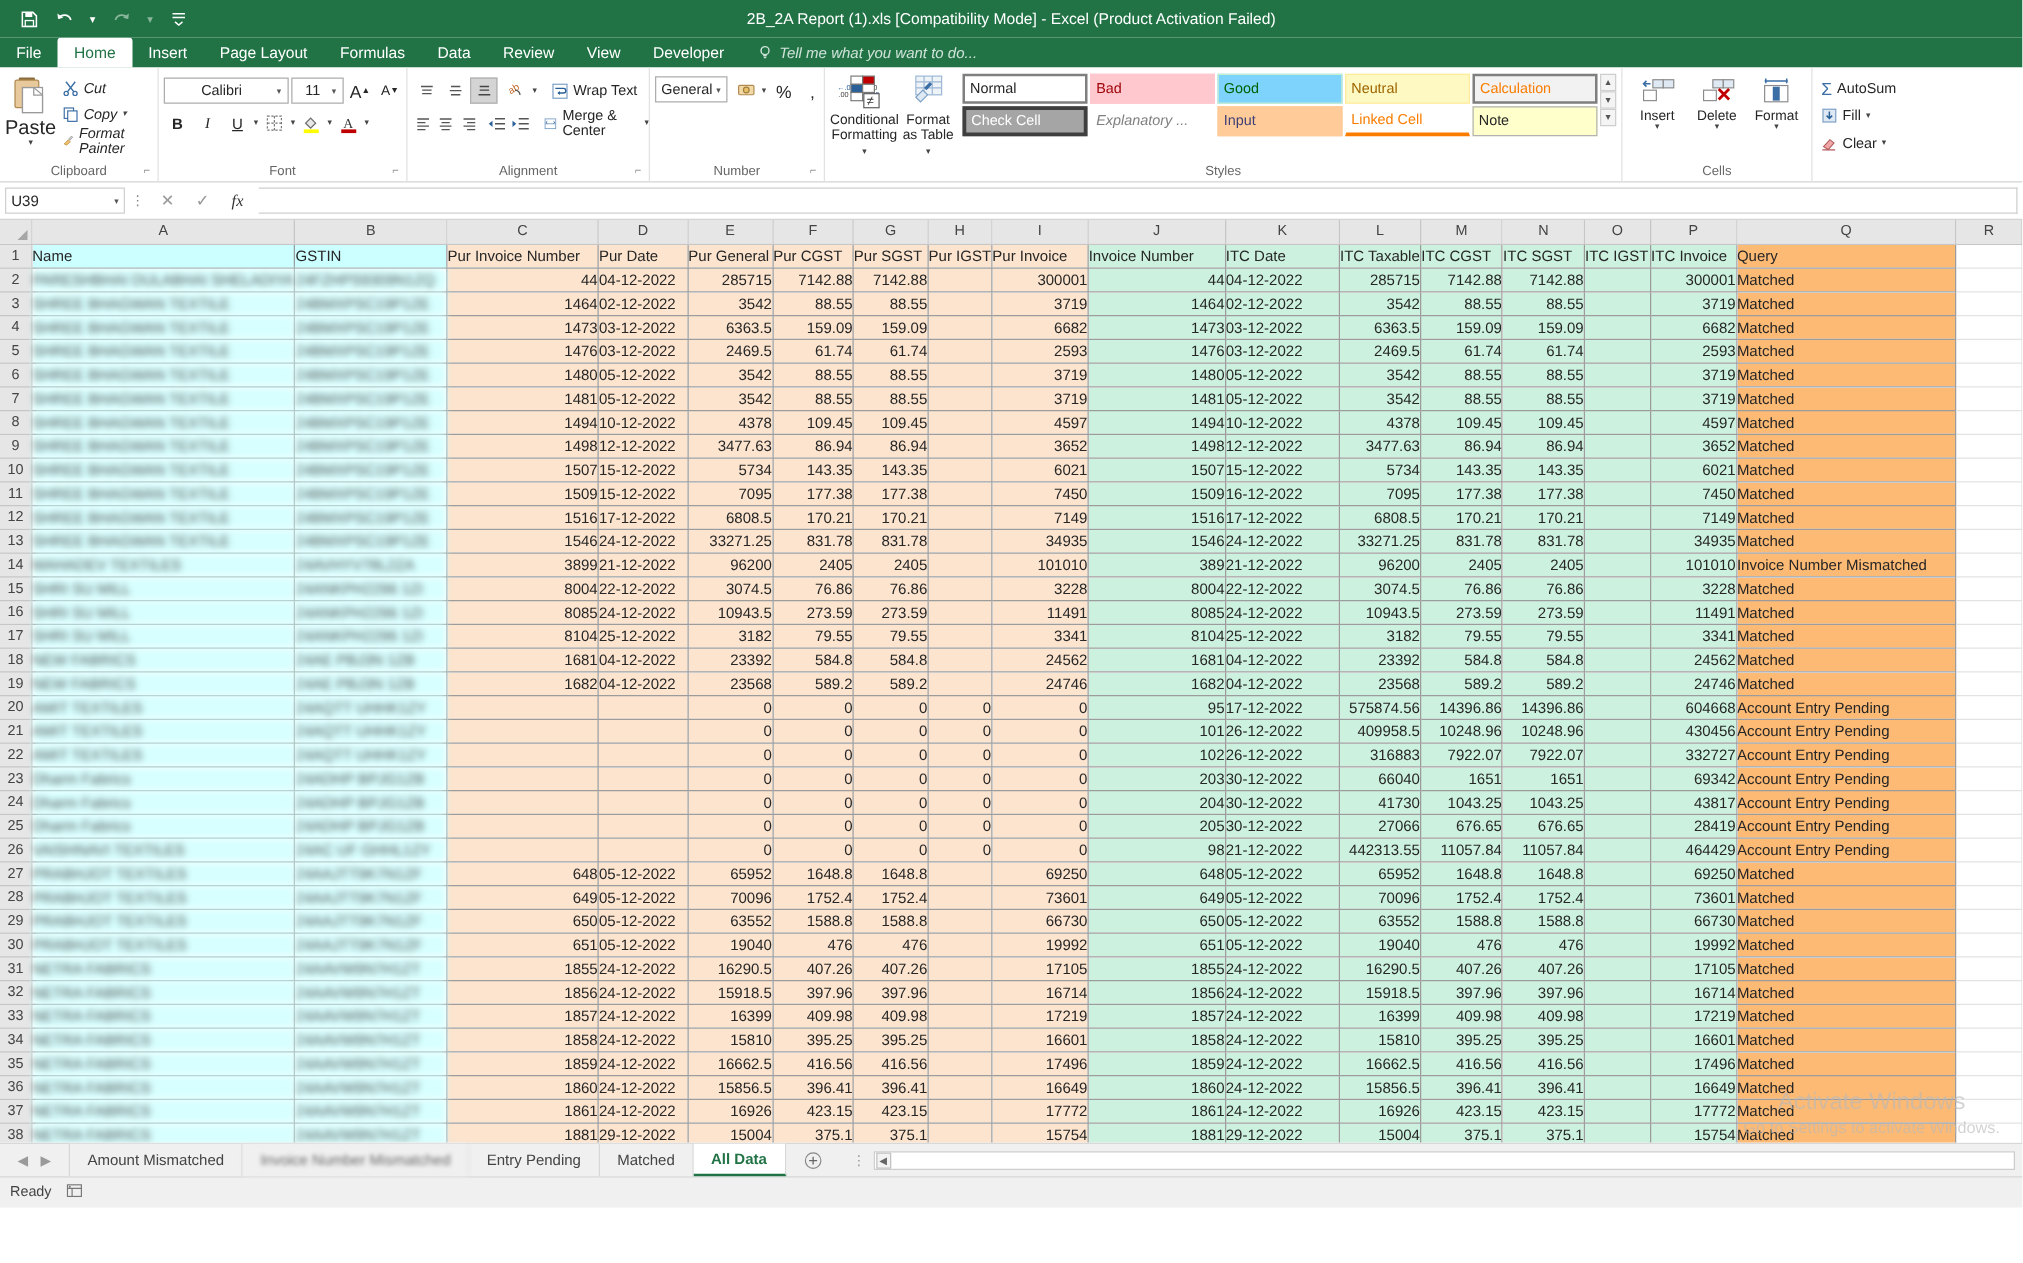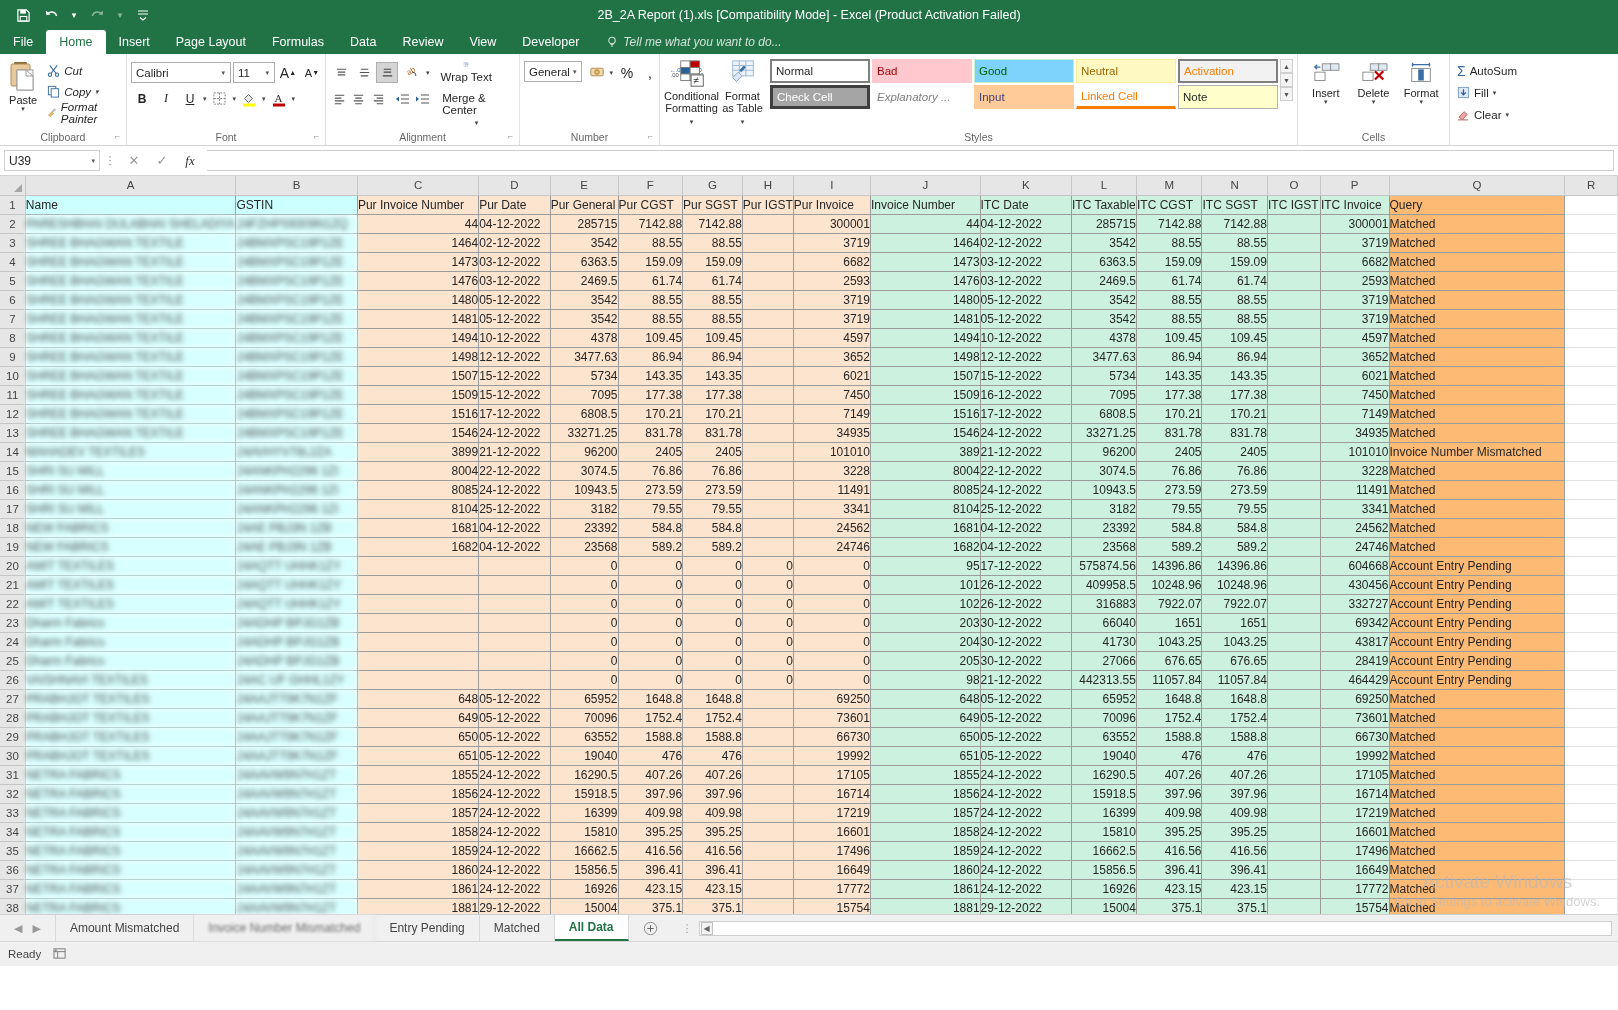--- a/index.html
+++ b/index.html
@@ -51,39 +51,39 @@
     text-align:center; font-size:10.5px; color:#666; height:15px; line-height:15px;
     position:relative;
   }
   .rgroup-label .dlg {
     position:absolute; right:2px; bottom:1px; font-size:9px; color:#999;
   }
 
   
   .paste-col { display:flex; flex-direction:column; align-items:center; width:50px; padding-top:2px; }
   .paste-ico { width:30px; height:34px; position:relative; }
-  .paste-lbl { font-size:11px; margin-top:1px; }
+  .paste-lbl { font-size:16px; margin-top:1px; }
   .caret { font-size:7px; color:#444; line-height:6px; }
   .clip-items { display:flex; flex-direction:column; gap:2px; padding:4px 2px 0 2px; }
   .clip-item { display:flex; align-items:center; gap:4px; font-size:11.5px; height:19px; padding:0 3px;font-style:italic; }
 
   
   .fontgrp-row { display:flex; align-items:center; gap:2px; height:23px; }
   .combo { border:1px solid #adadad; background:#fff; height:21px; display:flex; align-items:center; padding:0 2px 0 4px; font-size:11.5px; }
-  .combo .cv { flex:1; overflow:hidden; white-space:nowrap; }
+  .combo .cv { flex:1; overflow:hidden; white-space:nowrap;text-align:center; }
   .combo .cd { font-size:7px; color:#555; padding:0 3px; }
   .btn-sq { width:22px; height:21px; display:flex; align-items:center; justify-content:center; font-size:12px; }
   .btn-sq.sel { background:#d4d4d4; border:1px solid #b0b0b0; }
   .bold { font-weight:bold; }
   .ital { font-style:italic; }
   .undl { text-decoration:underline; }
 
   
   .align-row { display:flex; align-items:center; gap:1px; height:23px; }
-  .wrap-btn { display:flex; align-items:center; gap:4px; font-size:11.5px; height:21px; padding:0 4px;flex-direction:column; }
+  .wrap-btn { display:flex; align-items:center; gap:4px; font-size:11.5px; height:21px; padding:0 4px; }
 
   
   .stylegrid { display:grid; grid-template-columns:repeat(5, 100px); grid-auto-rows:24px; gap:2px; padding-top:2px;}
   .scell {
     border:1px solid #bfbfbf; font-size:11.5px; display:flex; align-items:center;
     padding:0 4px; overflow:hidden; white-space:nowrap;
   }
   .sgal-scroll { display:flex; flex-direction:column; justify-content:space-between; padding:2px 0 2px 2px; }
   .sgal-scroll div { width:13px; height:14px; border:1px solid #cfcfcf; background:#f4f4f4; font-size:7px; display:flex; align-items:center; justify-content:center; color:#555;}
 
@@ -483,21 +483,21 @@
           <span>Format as Table</span> <span class="caret" style="display:inline">▾</span>
         </div>
       </div>
 
       <div style="display:flex; align-items:flex-start; margin-left:4px">
         <div class="stylegrid">
           <div class="scell" style="background:#ffffff;color:#262626;border:2px solid #7f7f7f">Normal</div>
           <div class="scell" style="background:#ffc7ce;color:#9c0006;border-color:#ffc7ce">Bad</div>
           <div class="scell" style="background:#7dd3fc;color:#006100;border-color:#c6efce">Good</div>
           <div class="scell" style="background:#fef9c3;color:#9c6500;border-color:#ffeb9c">Neutral</div>
-          <div class="scell" style="background:#f2f2f2;color:#fa7d00;border:2px solid #7f7f7f">Activation</div>
+          <div class="scell" style="background:#f2f2f2;color:#fa7d00;border:2px solid #7f7f7f">Calculation</div>
           <div class="scell" style="background:#a5a5a5;color:#ffffff;border:3px solid #3f3f3f">Check Cell</div>
           <div class="scell ital" style="background:#ffffff;color:#7f7f7f;border-color:#ffffff">Explanatory ...</div>
           <div class="scell" style="background:#ffcc99;color:#3f3f76;border-color:#ffcc99">Input</div>
           <div class="scell" style="background:#ffffff;color:#fa7d00;border-color:#ffffff;border-bottom:3px solid #fa7d00">Linked Cell</div>
           <div class="scell" style="background:#ffffcc;color:#262626;border-color:#b2b2b2">Note</div>
         </div>
         <div class="sgal-scroll">
           <div>▲</div>
           <div>▼</div>
           <div>▼</div>

